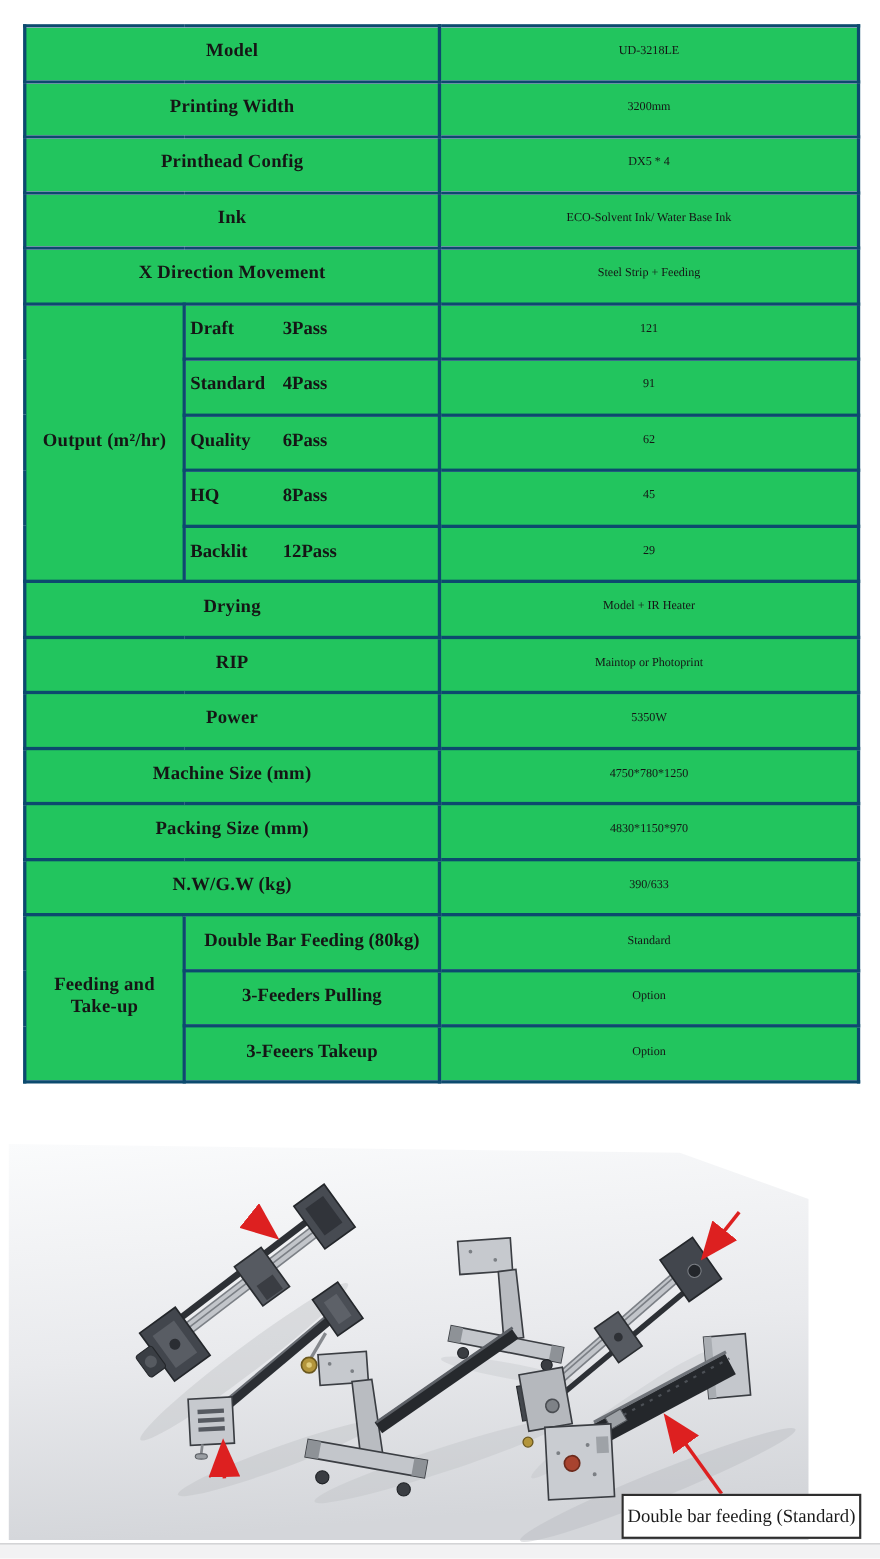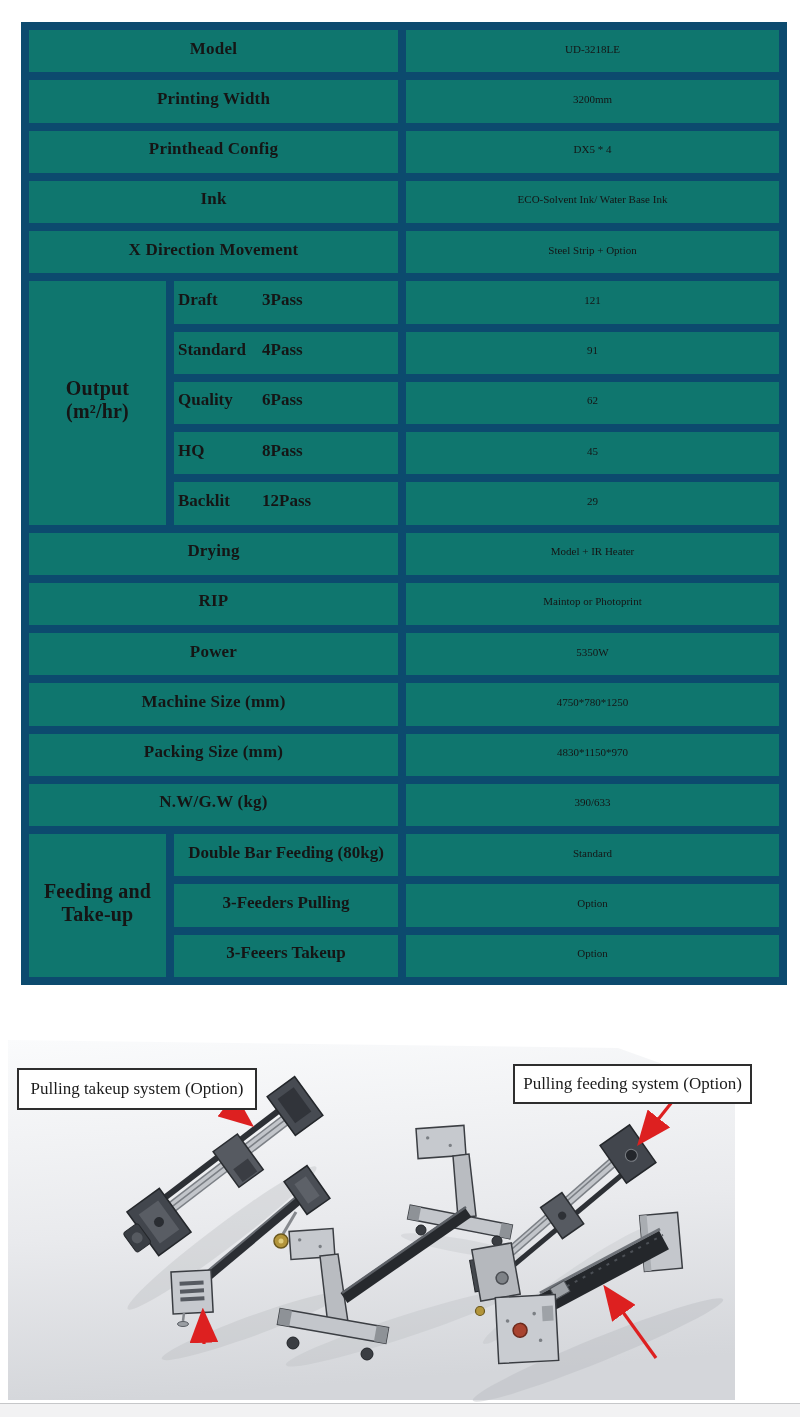--- a/index.html
+++ b/index.html
@@ -6,29 +6,29 @@
   .page{
     position:relative;width:800px;height:1417px;background:#ffffff;overflow:hidden;
     font-family:"Liberation Serif","DejaVu Serif",serif;color:#151515;
   }
   
   table.spec{
     position:absolute;left:21px;top:22px;width:758px;height:963px;
     border-collapse:collapse;table-layout:fixed;
   }
   table.spec td{
-    border:8px solid #0c4a6e;vertical-align:middle;padding:0 4px 5px 4px;
-    background:#0f766e;overflow:hidden;
+    border:3px solid #0c4a6e;vertical-align:middle;padding:0 4px 5px 4px;
+    background:#22c55e;overflow:hidden;
   }
   td.lbl{font-weight:bold;text-align:center;font-size:17px;letter-spacing:.2px;}
   td.val{text-align:center;font-size:11px;font-weight:normal;}
   td.sub{font-weight:bold;font-size:17px;text-align:left;padding-left:14px;}
   td.sub .mode{display:inline-block;width:84px;}
   td.sub.center{text-align:center;padding-left:4px;}
-  td.grp{font-size:20px;}
+  td.grp{font-size:17px;}
   
   .diagram{position:absolute;left:0;top:1028px;width:800px;height:389px;}
   .diagram svg{position:absolute;left:0;top:0;}
   .callout{
     position:absolute;background:#ffffff;border:2px solid #2e2e2e;
     display:flex;align-items:center;justify-content:center;
     font-size:17px;color:#1b1b1b;white-space:nowrap;z-index:5;
   }
   .footer-strip{
     position:absolute;left:0;top:1403px;width:800px;height:14px;
@@ -58,21 +58,21 @@
       <tr>
         <td class="lbl" colspan="2">Printhead Config</td>
         <td class="val">DX5 * 4</td>
       </tr>
       <tr>
         <td class="lbl" colspan="2">Ink</td>
         <td class="val">ECO-Solvent Ink/ Water Base Ink</td>
       </tr>
       <tr>
         <td class="lbl" colspan="2">X Direction Movement</td>
-        <td class="val">Steel Strip + Option</td>
+        <td class="val">Steel Strip + Feeding</td>
       </tr>
 
       <tr>
         <td class="lbl grp" rowspan="5">Output (m²/hr)</td>
         <td class="sub">
           <span class="mode">Draft</span><span>3Pass</span>
         </td>
         <td class="val">121</td>
       </tr>
       <tr>
@@ -291,17 +291,16 @@
 
       <g stroke="#dd2020" stroke-width="3.2">
         <line x1="229" y1="79" x2="249" y2="95" marker-end="url(#ah)"></line>
         <line x1="672" y1="74" x2="641" y2="113" marker-end="url(#ah)"></line>
         <line x1="204" y1="316" x2="203" y2="286" marker-end="url(#ah)"></line>
         <line x1="656" y1="330" x2="607" y2="262" marker-end="url(#ah)"></line>
       </g>
     </svg>
   </div>
 
-  <div class="callout" style="left:17px;top:1068px;width:236px;height:38px;">Pulling takeup system (Option)</div>
-  <div class="callout" style="left:513px;top:1064px;width:235px;height:36px;">Pulling feeding system (Option)</div>
+  <div class="callout" style="left:565px;top:1358px;width:214px;height:37px;">Double bar feeding (Standard)</div>
 
   <div class="footer-strip"></div>
 </div>
 
 </body></html>

